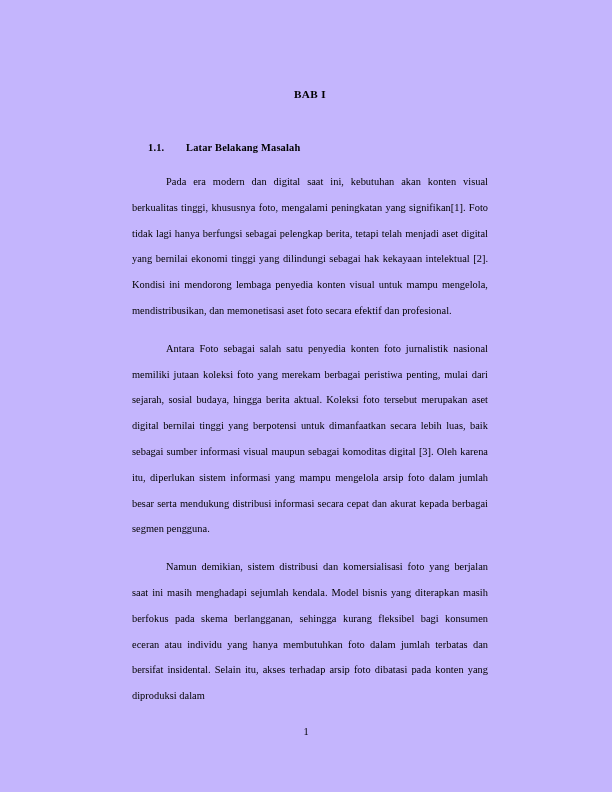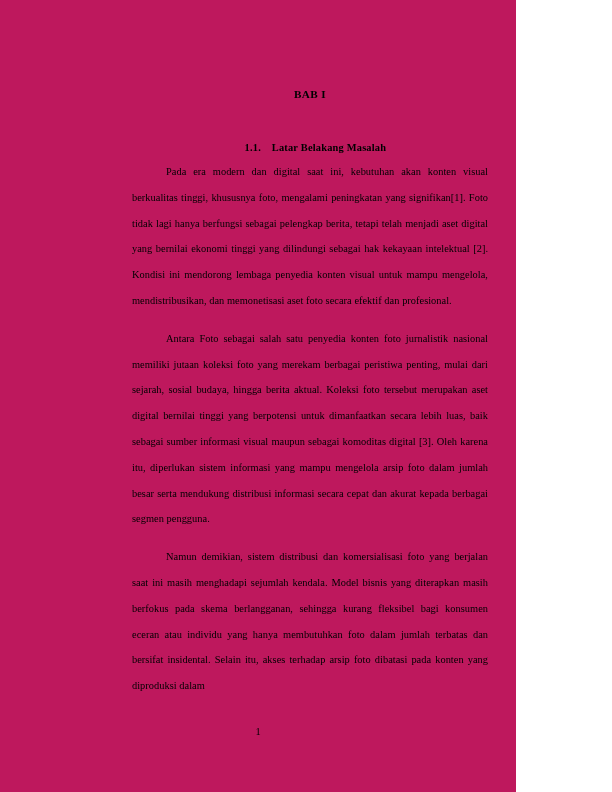--- a/index.html
+++ b/index.html
@@ -8,23 +8,23 @@
     padding: 0;
     background: #ffffff;
   }
   body {
     font-family: "Liberation Serif", "DejaVu Serif", serif;
     color: #000000;
     -webkit-font-smoothing: none;
   }
   .page {
     position: relative;
-    width: 516px;
+    width: 612px;
     height: 792px;
-    background: #be185d;
+    background: #c4b5fd;
     overflow: hidden;
     box-sizing: border-box;
   }
   .content {
     position: absolute;
     left: 132px;
     top: 72px;
     width: 356px;
   }
   .chapter-title,
@@ -35,26 +35,26 @@
     letter-spacing: 0.35px;
     margin: 0;
   }
   .chapter-title {
     margin-top: 16px;
   }
   .chapter-subtitle {
     margin-top: 23px;
   }
   .section-heading {
-    margin: 0;
+    margin: 16px;
     margin-top: 42px;
     font-weight: bold;
     font-size: 10.4px;
     letter-spacing: 0.2px;
-    text-align: center;
+    text-align: left;
     white-space: pre;
   }
   .section-heading .num {
     display: inline-block;
     width: 38px;
   }
   p.body-par {
     margin: 0;
     margin-top: 12px;
     font-size: 10.4px;

